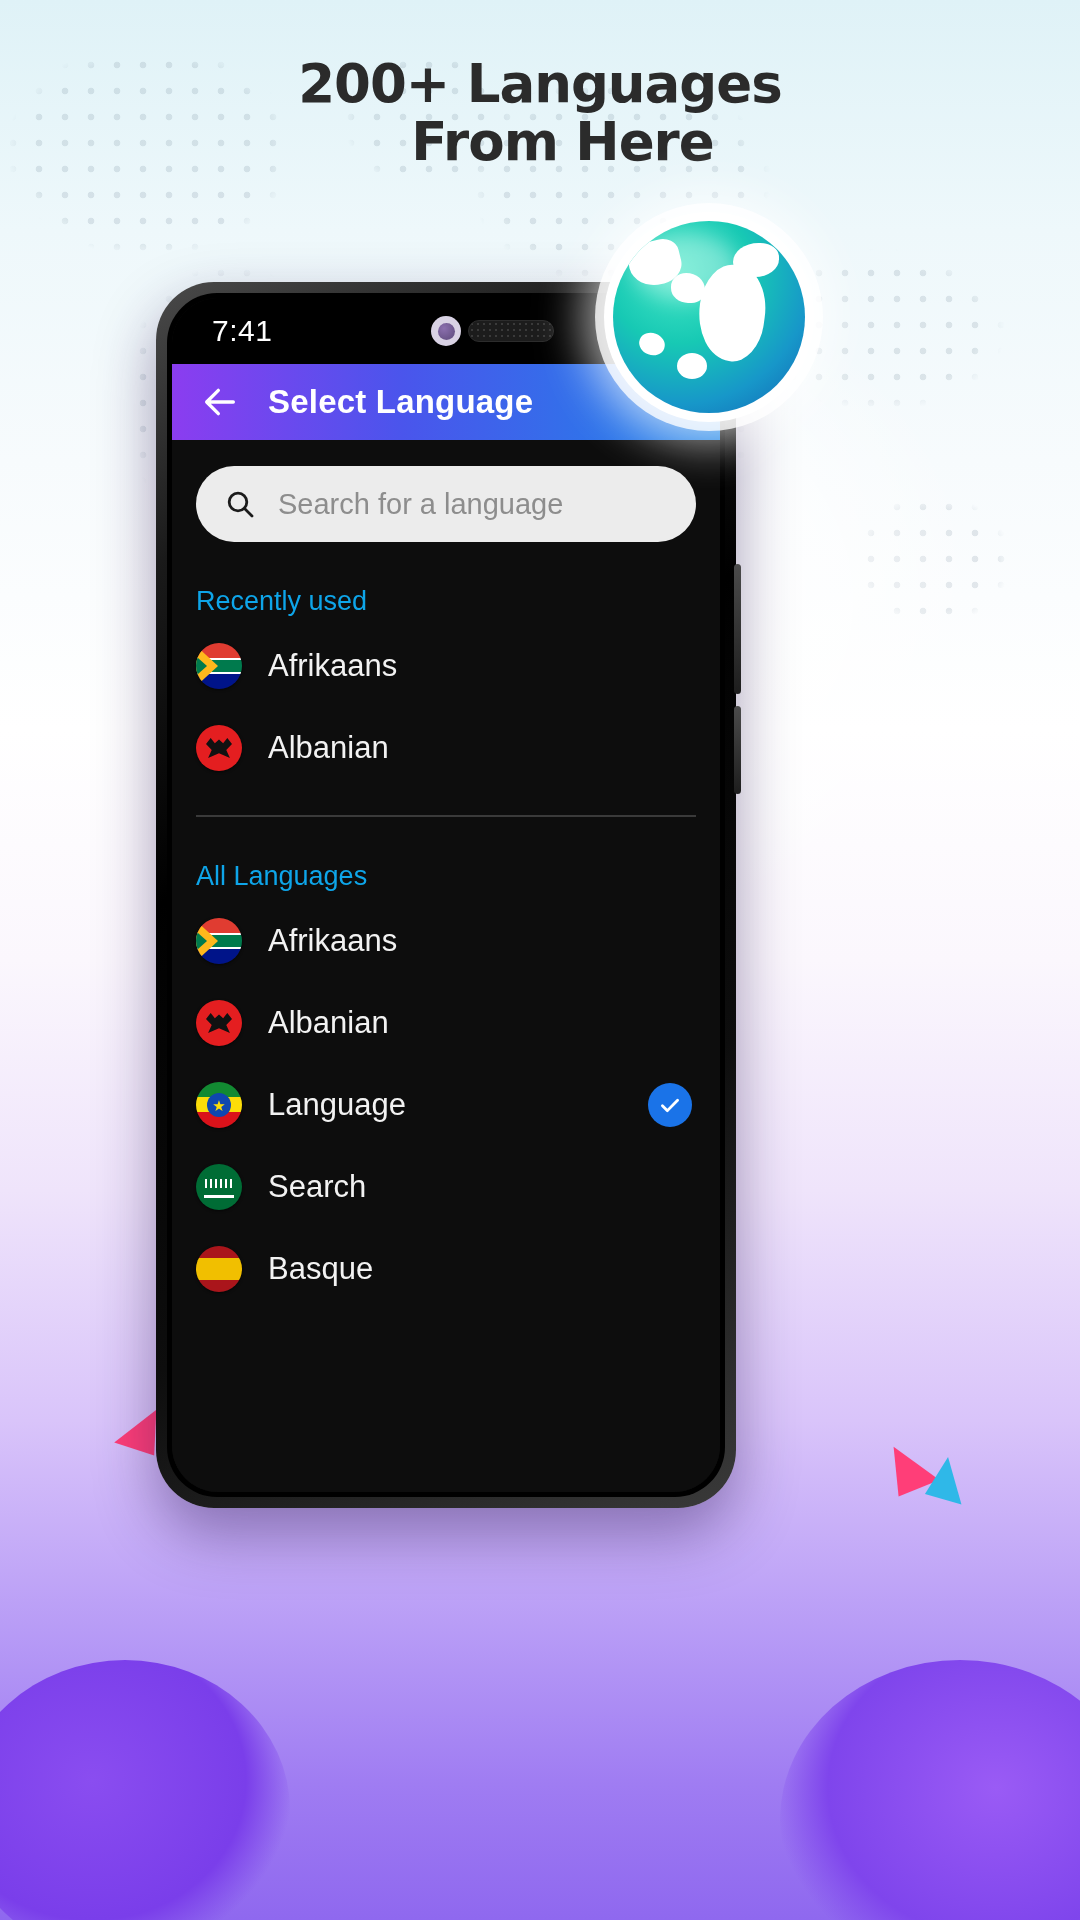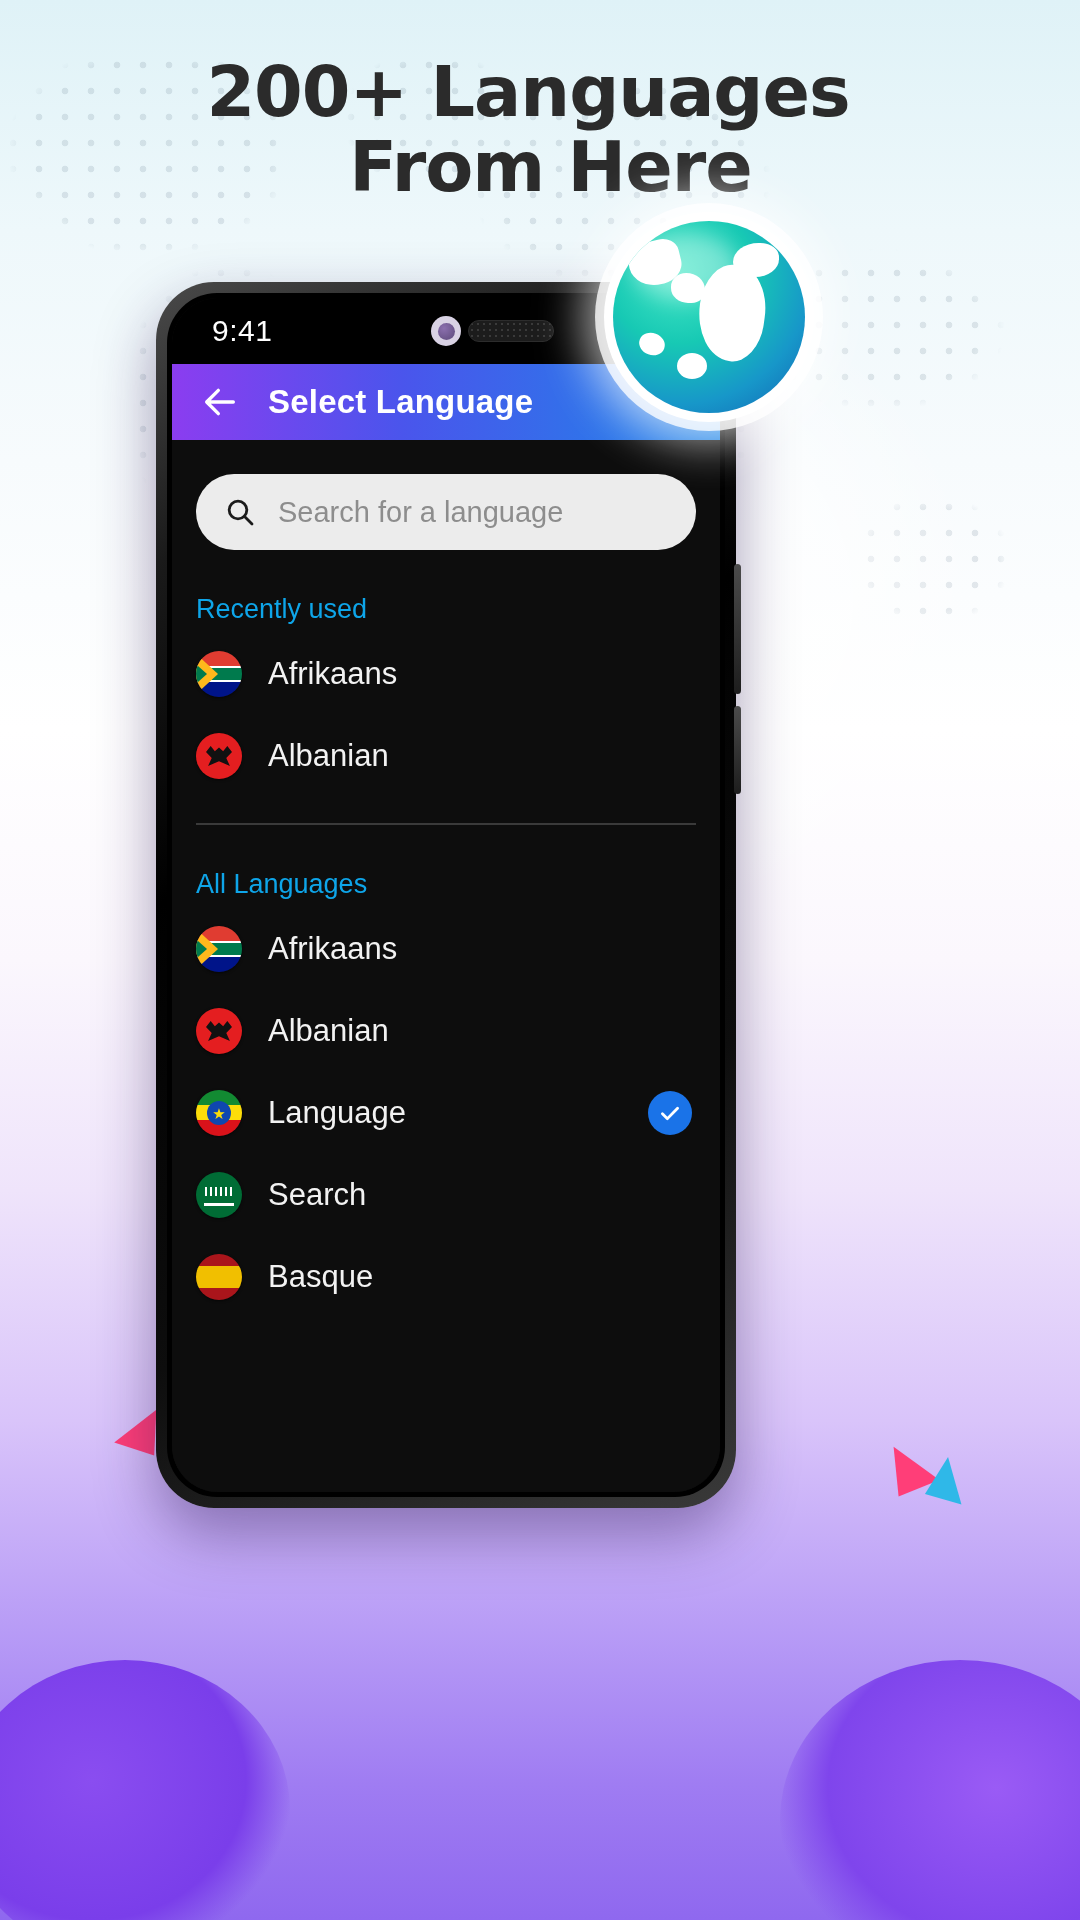--- a/index.html
+++ b/index.html
@@ -48,23 +48,23 @@
   }
   .glow {
     position:absolute; left:50%; top:250px; transform:translateX(-50%);
     width:900px; height:700px; border-radius:50%;
     background:radial-gradient(ellipse at center, rgba(255,255,255,0.95) 0%, rgba(255,255,255,0.6) 45%, rgba(255,255,255,0) 70%);
     pointer-events:none;
   }
 
   
   .headline {
-    position:absolute; top:58px; left:0; width:1056px;
+    position:absolute; top:58px; left:12px; width:1056px;
     text-align:center; z-index:6;
-    color:#2b2b2b; font-weight:bold; font-size:70px; line-height:0.98;
+    color:#2b2b2b; font-weight:bold; font-size:53px; line-height:0.98;
     letter-spacing:-1px;
     font-family:"DejaVu Sans", sans-serif;
   }
   .headline .l2 { display:block; margin-top:6px;padding-left:45px; }
 
   
   .blob-l {
     position:absolute; left:-40px; bottom:-40px; width:330px; height:300px;
     background:radial-gradient(ellipse at 40% 40%, #8a4df0 0%, #7a3eea 55%, rgba(122,62,234,0) 72%);
     border-radius:50%; z-index:2;
@@ -141,21 +141,21 @@
   .appbar {
     height:76px; display:flex; align-items:center; gap:28px; padding:0 28px;
   }
   .back-arrow { width:40px; height:40px; flex:none; }
   .appbar-title {
     color:#fff; font-size:33px; font-weight:600; letter-spacing:0.2px;
   }
 
   
   .content { background:#0d0d0d; height:100%; padding:0 0 0 0; }
-  .searchwrap { padding:26px 24px 0 24px;margin-top:8px; }
+  .searchwrap { padding:26px 24px 0 24px; }
   .searchbar {
     height:76px; border-radius:38px; background:#ececec;
     display:flex; align-items:center; gap:22px; padding:0 28px;
   }
   .search-ph { color:#8d8d8d; font-size:29px; }
 
   .section-label {
     color:#0ea5e9; font-size:27px; padding:44px 0 8px 24px;
   }
   .row {
@@ -242,21 +242,21 @@
 </div>
 
 <div class="phone">
   <div class="side-btn sb1"></div>
   <div class="side-btn sb2"></div>
 
   <div class="bezel">
     <div class="screen">
 
       <div class="statusbar">
-        <div class="clock">9:41</div>
+        <div class="clock">7:41</div>
         <div class="cam">
             <i></i>
           </div>
         <div class="speaker"></div>
       </div>
 
       <div class="appbar" style="background:linear-gradient(90deg,#8b3df0 0%,#4a55ec 42%,#1f86e8 100%);">
         <svg class="back-arrow" viewBox="0 0 24 24">
           <path d="M20 12H4M4 12l7-7M4 12l7 7" fill="none" stroke="#fff" stroke-width="2" stroke-linecap="round" stroke-linejoin="round"></path>
         </svg>

